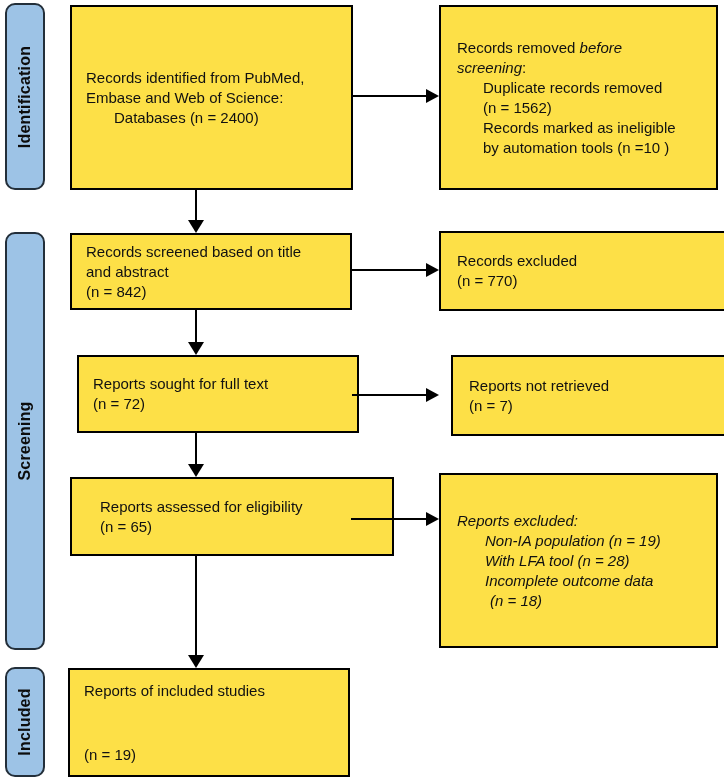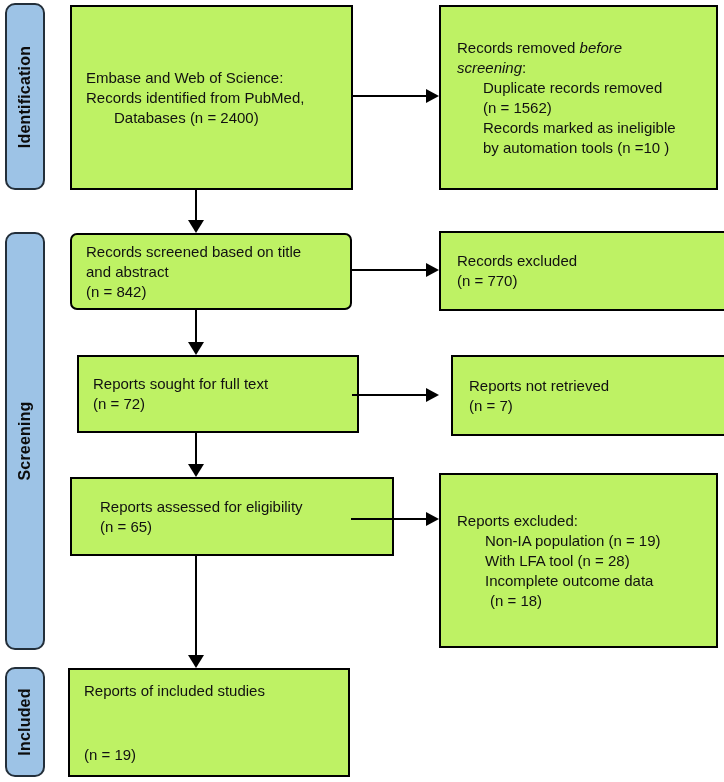--- a/index.html
+++ b/index.html
@@ -24,21 +24,21 @@
     white-space:nowrap;
     font-weight:bold;
     font-size:16px;
     letter-spacing:0.2px;
     color:#0d0d0d;
   }
   
   .box {
     position:absolute;
     box-sizing:border-box;
-    background:#bef264;
+    background:#fde047;
     border:2px solid var(--box-border, #000000);
     display:flex; flex-direction:column; justify-content:center;
     padding:0 10px 0 14px;
     font-size:15px;
     line-height:20px;
   }
   .line { white-space:nowrap; }
   .ind26 { padding-left:26px; }
   .ind28 { padding-left:28px; }
   .ind33 { padding-left:33px; }
@@ -68,39 +68,39 @@
     <span class="vtext">Identification</span>
   </div>
   <div class="stage" style="left:5px; top:232px; width:40px; height:418px;">
     <span class="vtext">Screening</span>
   </div>
   <div class="stage" style="left:5px; top:667px; width:40px; height:110px;">
     <span class="vtext">Included</span>
   </div>
 
   <div class="box" style="left:70px; top:5px; width:283px; height:185px;">
+    <div class="line">Records identified from PubMed,</div>
     <div class="line">Embase and Web of Science:</div>
-    <div class="line">Records identified from PubMed,</div>
     <div class="line ind28">Databases (n = 2400)</div>
   </div>
 
   <div class="box" style="left:439px; top:5px; width:279px; height:185px; padding-left:16px;">
     <div class="line">
       <span>Records removed </span><span class="it">before</span>
     </div>
     <div class="line">
       <span class="it">screening</span><span>:</span>
     </div>
     <div class="line ind26">Duplicate records removed</div>
     <div class="line ind26">(n = 1562)</div>
     <div class="line ind26">Records marked as ineligible</div>
     <div class="line ind26">by automation tools (n =10 )</div>
   </div>
 
-  <div class="box" style="left:70px; top:233px; width:282px; height:77px;border-radius:7px;">
+  <div class="box" style="left:70px; top:233px; width:282px; height:77px;">
     <div class="line">Records screened based on title</div>
     <div class="line">and abstract</div>
     <div class="line">(n = 842)</div>
   </div>
 
   <div class="box" style="left:439px; top:231px; width:303px; height:80px; padding-left:16px;">
     <div class="line">Records excluded</div>
     <div class="line">(n = 770)</div>
   </div>
 
@@ -112,21 +112,21 @@
   <div class="box" style="left:439px; top:355px; width:279px; height:81px; padding-left:16px;margin-left:12px;">
     <div class="line">Reports not retrieved</div>
     <div class="line">(n = 7)</div>
   </div>
 
   <div class="box" style="left:70px; top:477px; width:324px; height:79px;padding-left:28px;">
     <div class="line">Reports assessed for eligibility</div>
     <div class="line">(n = 65)</div>
   </div>
 
-  <div class="box" style="left:439px; top:473px; width:279px; height:175px; padding-left:16px;">
+  <div class="box" style="left:439px; top:473px; width:279px; height:175px; padding-left:16px;font-style:italic;">
     <div class="line">Reports excluded:</div>
     <div class="line ind28">Non-IA population (n = 19)</div>
     <div class="line ind28">With LFA tool (n = 28)</div>
     <div class="line ind28">Incomplete outcome data</div>
     <div class="line ind33">(n = 18)</div>
   </div>
 
   <div class="box" style="left:68px; top:668px; width:282px; height:109px;gap:44px;">
     <div class="line">Reports of included studies</div>
     <div class="line">(n = 19)</div>

